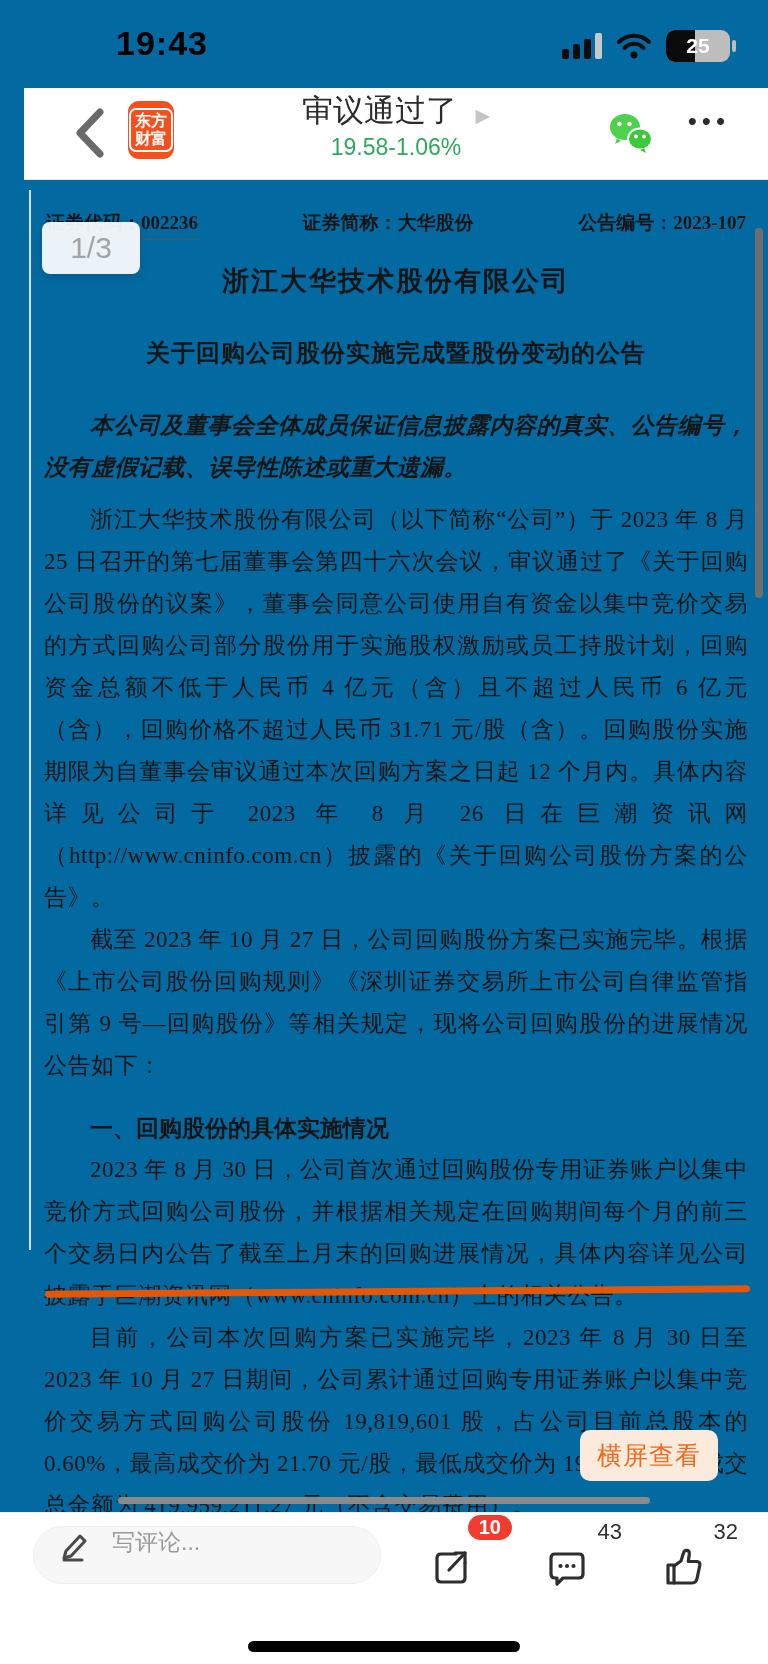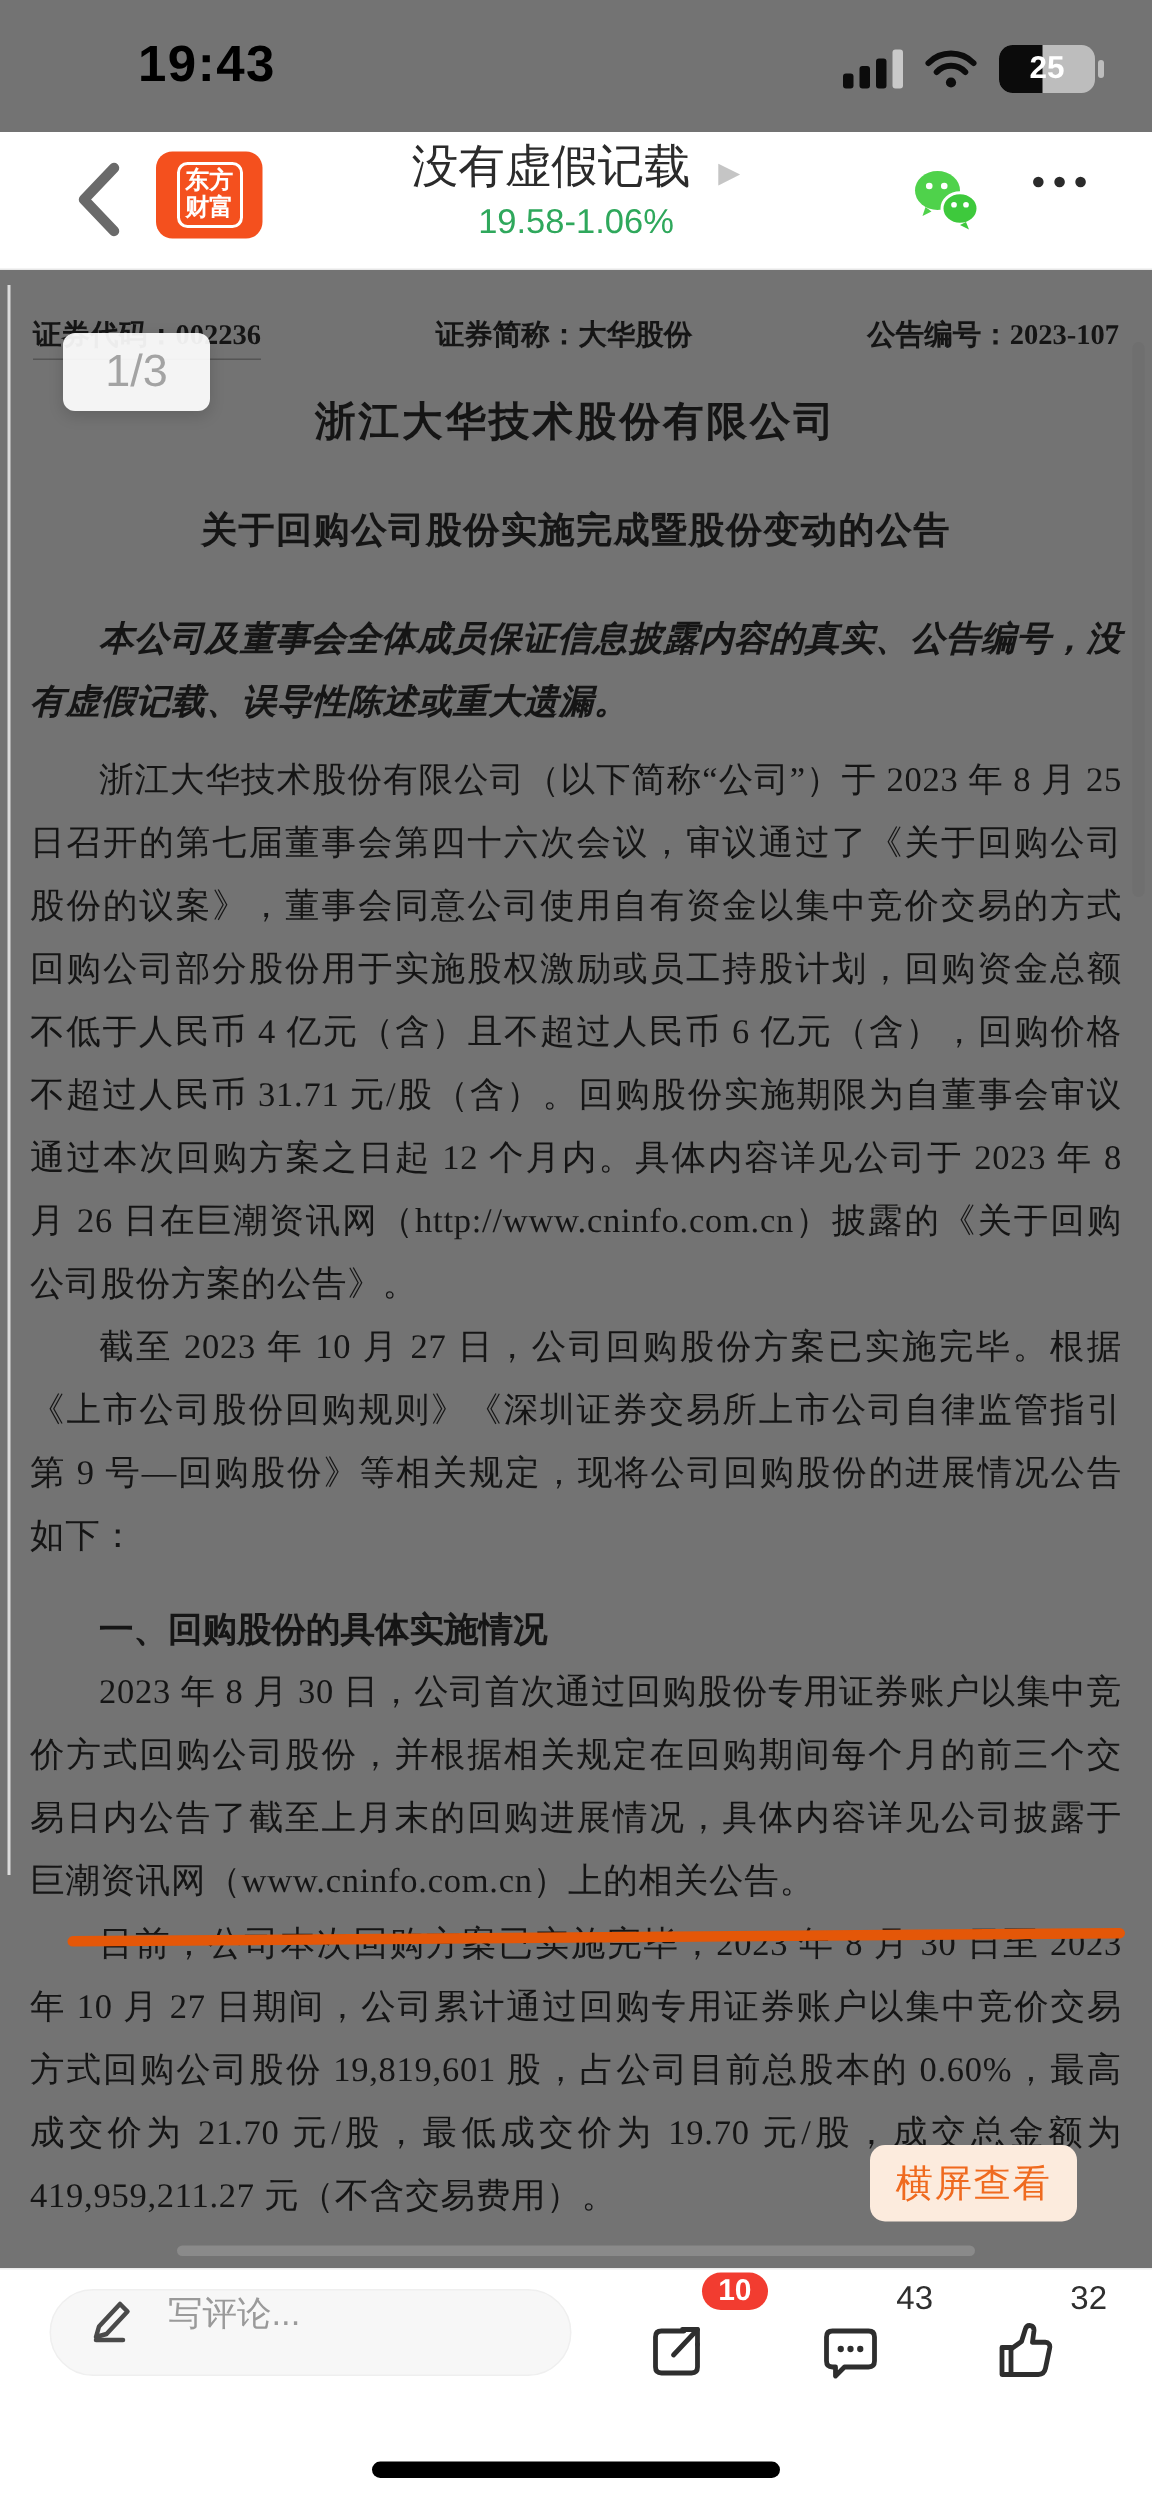--- a/index.html
+++ b/index.html
@@ -1,38 +1,39 @@
 <!DOCTYPE html>
 <html><head>
 <meta charset="utf-8">
 <style>
   * { margin:0; padding:0; box-sizing:border-box; }
   html,body { background:#fff; }
   .phone {
     position:relative; width:768px; height:1664px; margin:0 auto;
-    background:#737373; overflow:hidden;
+    background:#0369a1; overflow:hidden;
     font-family:"Liberation Sans","DejaVu Sans",sans-serif;
+    padding-left:24px;
   }
   
   .statusbar { position:relative; height:88px; }
   .time { position:absolute; left:92px; top:24px; font-size:34px; font-weight:700; color:#000; letter-spacing:1px; }
   .status-right { position:absolute; right:38px; top:30px; display:flex; align-items:center; gap:14px; }
   .sigbars { display:flex; align-items:flex-end; gap:4px; height:26px; }
   .sigbars i { display:block; width:7px; border-radius:2px; background:#0c0c0c; }
   .sigbars i:nth-child(1){height:10px;} .sigbars i:nth-child(2){height:15px;}
   .sigbars i:nth-child(3){height:20px;} .sigbars i:nth-child(4){height:26px; background:#c9c9c9;}
   .battery { position:relative; width:64px; height:32px; border-radius:9px; background:#bdbdbd; overflow:visible; }
   .battery .fill { position:absolute; left:0; top:0; bottom:0; width:45%; background:#0b0b0b; border-radius:9px 0 0 9px; }
   .battery .pct { position:absolute; inset:0; display:flex; align-items:center; justify-content:center;
                   color:#fff; font-size:21px; font-weight:700; }
   .battery .nub { position:absolute; right:-6px; top:10px; width:4px; height:12px; background:#bdbdbd; border-radius:2px; }
   
   .navbar { position:relative; height:92px; border-bottom:1px solid #e7e7e7; background:#fff; }
   .back { position:absolute; left:46px; top:16px; width:40px; height:58px; }
-  .applogo { position:absolute; left:104px; top:13px; width:71px; height:58px; background:#f4501e; border-radius:11px;
+  .applogo { position:absolute; left:104px; top:13px; width:46px; height:58px; background:#f4501e; border-radius:11px;
              display:flex; align-items:center; justify-content:center; }
   .applogo .inner { border:2px solid #fff; border-radius:7px; padding:2px 4px; color:#fff; font-weight:700;
                     font-size:16px; line-height:1.15; text-align:center; }
   .navtitle { position:absolute; left:50%; transform:translateX(-50%); top:2px; text-align:center; white-space:nowrap; }
   .navtitle .t { font-size:31px; color:#2b2b2b; font-weight:500; display:inline-block; vertical-align:middle; }
   .navtitle .arrow { display:inline-block; vertical-align:middle; color:#c5c5c5; font-size:19px; margin-left:14px; transform:translateY(4px); }
   .navtitle .quote { margin-top:2px; font-size:23px; color:#2fa85c; display:flex; justify-content:center; }
   .wechat { position:absolute; right:112px; top:22px; width:52px; height:46px; }
   .moredots { position:absolute; right:38px; top:18px; font-size:26px; color:#2b2b2b; letter-spacing:5px; }
   
@@ -105,21 +106,21 @@
       <polyline points="30,8 10,29 30,50" fill="none" stroke="#6a6a6a" stroke-width="7" stroke-linecap="round" stroke-linejoin="round"></polyline>
     </svg>
     <div class="applogo">
       <div class="inner">
         <div>东方</div>
         <div>财富</div>
       </div>
     </div>
     <div class="navtitle">
       <div>
-        <span class="t">没有虚假记载</span>
+        <span class="t">审议通过了</span>
         <span class="arrow">▶</span>
       </div>
       <div class="quote">
         <span>19.58</span>
         <span>-1.06%</span>
       </div>
     </div>
     <svg class="wechat" viewBox="0 0 52 46">
       <ellipse cx="21" cy="17" rx="15" ry="13" fill="#4fd24b"></ellipse>
       <circle cx="15.5" cy="14" r="2.2" fill="#fff"></circle>

